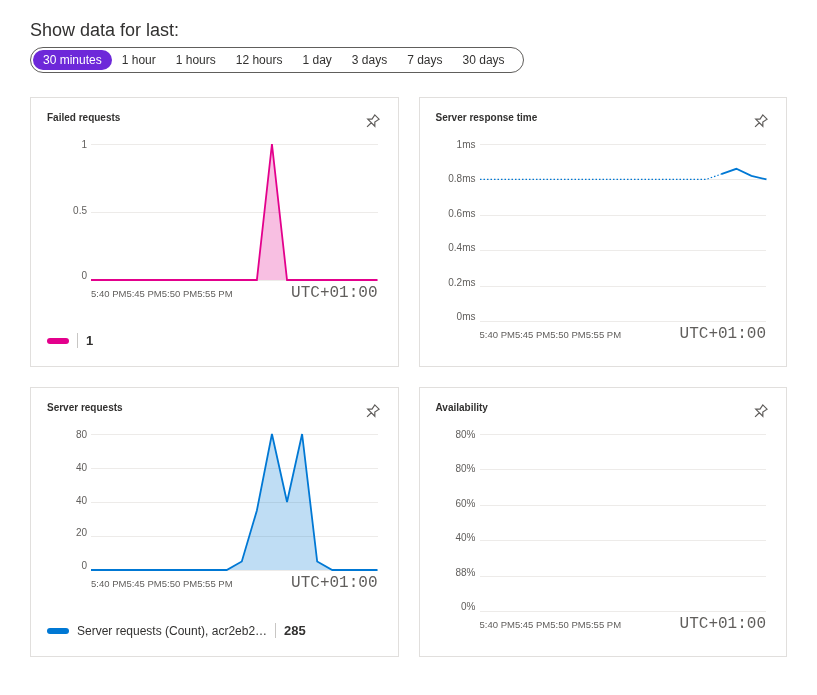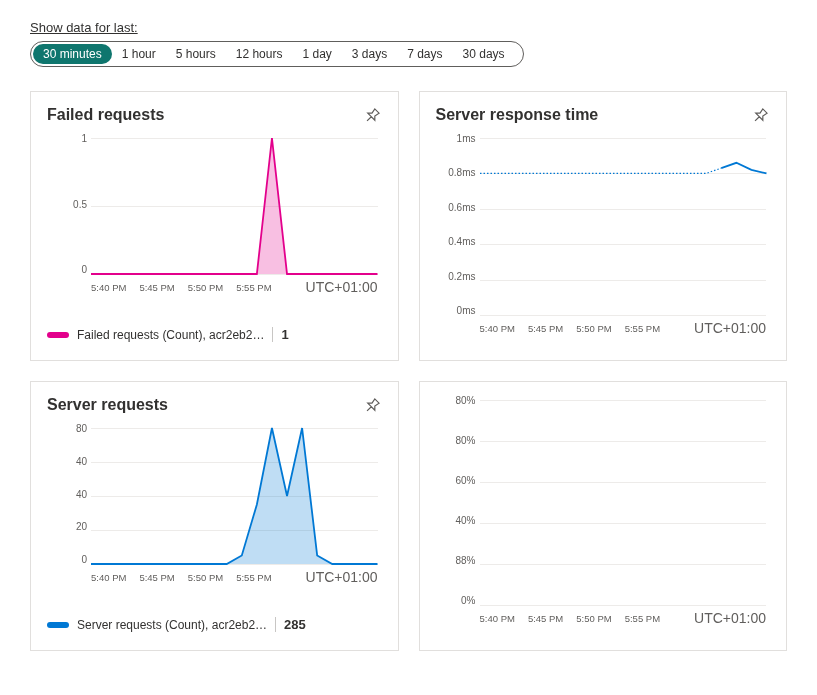--- a/index.html
+++ b/index.html
@@ -5,61 +5,61 @@
   * { box-sizing: border-box; }
   body {
     margin: 0;
     padding: 20px 30px;
     font-family: "Segoe UI", -apple-system, sans-serif;
     font-size: 13px;
     color: #323130;
     background: #fff;
     width: 817px;
   }
-  .time-label { margin-bottom: 6px; font-size: 13px; text-decoration: underline; }
+  .time-label { margin-bottom: 6px; font-size: 18px; }
   .time-range-pills {
     display: flex;
     align-items: center;
     gap: 0;
     border: 1px solid #605e5c;
     border-radius: 14px;
     padding: 2px 8px 2px 2px;
     width: fit-content;
     margin-bottom: 24px;
   }
   .pill {
     padding: 3px 10px;
     font-size: 12px;
     cursor: pointer;
     border-radius: 12px;
     white-space: nowrap;
   }
   .pill.active {
-    background: #0f766e;
+    background: #6d28d9;
     color: #fff;
   }
   .cards {
     display: grid;
     grid-template-columns: 1fr 1fr;
     gap: 20px;
   }
   .card {
     border: 1px solid #e1dfdd;
     padding: 14px 16px 18px 16px;
     min-height: 270px;
     display: flex;
     flex-direction: column;
   }
   .card-header {
     display: flex;
     justify-content: space-between;
     align-items: flex-start;
     margin-bottom: 8px;
   }
-  .card-title { font-weight: 600; font-size: 16px; }
+  .card-title { font-weight: 600; font-size: 10px; }
   .pin {
     width: 20px; height: 20px;
     display: flex; align-items: center; justify-content: center;
     cursor: pointer;
     transform: rotate(45deg);
     color: #605e5c;
   }
   .chart-area {
     flex: 1;
     position: relative;
@@ -106,36 +106,36 @@
   .gridline {
     position: absolute; left: 0; right: 0;
     border-top: 1px solid #edebe9;
   }
   .x-labels {
     position: absolute;
     left: 44px; right: 4px; bottom: 0; height: 16px;
     font-size: 10px; color: #605e5c;
     display: flex; justify-content: space-between; align-items: center;
   }
-  .x-ticks { display: flex; gap: 13px; }
+  .x-ticks { display: flex; gap: 0; }
   .x-ticks span { white-space: nowrap; font-size: 9.5px; }
-  .tz { font-size: 14px; }
+  .tz { font-size: 16px; font-family: Liberation Mono, monospace; }
   svg.plot-svg {
     position: absolute; left:0; top:0; width:100%; height:100%;
     overflow: visible;
   }
 </style>
 </head>
 <body>
 
 <div class="time-label">Show data for last:</div>
 <div class="time-range-pills">
     <span class="pill active">30 minutes</span>
     <span class="pill">1 hour</span>
-    <span class="pill">5 hours</span>
+    <span class="pill">1 hours</span>
     <span class="pill">12 hours</span>
     <span class="pill">1 day</span>
     <span class="pill">3 days</span>
     <span class="pill">7 days</span>
     <span class="pill">30 days</span>
   </div>
 
 <div class="cards">
     <div class="card">
       <div class="card-header">
@@ -166,21 +166,20 @@
             <span>5:40 PM</span>
             <span>5:45 PM</span>
             <span>5:50 PM</span>
             <span>5:55 PM</span>
           </div>
           <span class="tz">UTC+01:00</span>
         </div>
       </div>
       <div class="legend">
         <span class="swatch" style="background: rgb(227, 0, 140);"></span>
-        <span class="leg-label">Failed requests (Count), acr2eb2…</span>
         <span class="leg-value">1</span>
       </div>
     </div>
     <div class="card">
       <div class="card-header">
         <div class="card-title">Server response time</div>
         <div class="pin">
           <svg width="16" height="16" viewBox="0 0 16 16" fill="none" stroke="currentColor" stroke-width="1.2">
             <path d="M5 1 L11 1 L10 6 L13 9 L3 9 L6 6 Z M8 9 L8 15"></path>
           </svg>
@@ -256,20 +255,28 @@
           <span class="tz">UTC+01:00</span>
         </div>
       </div>
       <div class="legend">
         <span class="swatch" style="background: rgb(0, 120, 212);"></span>
         <span class="leg-label">Server requests (Count), acr2eb2…</span>
         <span class="leg-value">285</span>
       </div>
     </div>
     <div class="card">
+      <div class="card-header">
+        <div class="card-title">Availability</div>
+        <div class="pin">
+          <svg width="16" height="16" viewBox="0 0 16 16" fill="none" stroke="currentColor" stroke-width="1.2">
+            <path d="M5 1 L11 1 L10 6 L13 9 L3 9 L6 6 Z M8 9 L8 15"></path>
+          </svg>
+        </div>
+      </div>
       <div class="chart-area">
         <div class="y-labels">
           <span>80%</span>
           <span>80%</span>
           <span>60%</span>
           <span>40%</span>
           <span>88%</span>
           <span>0%</span>
         </div>
         <div class="plot">

